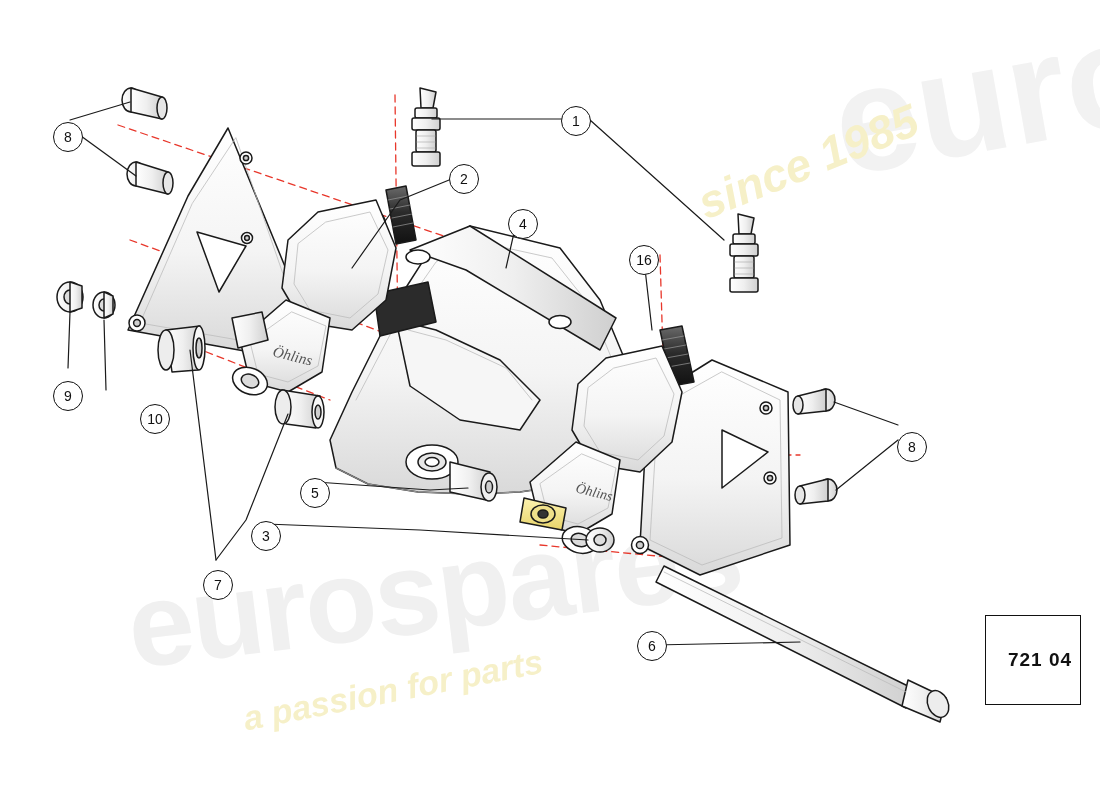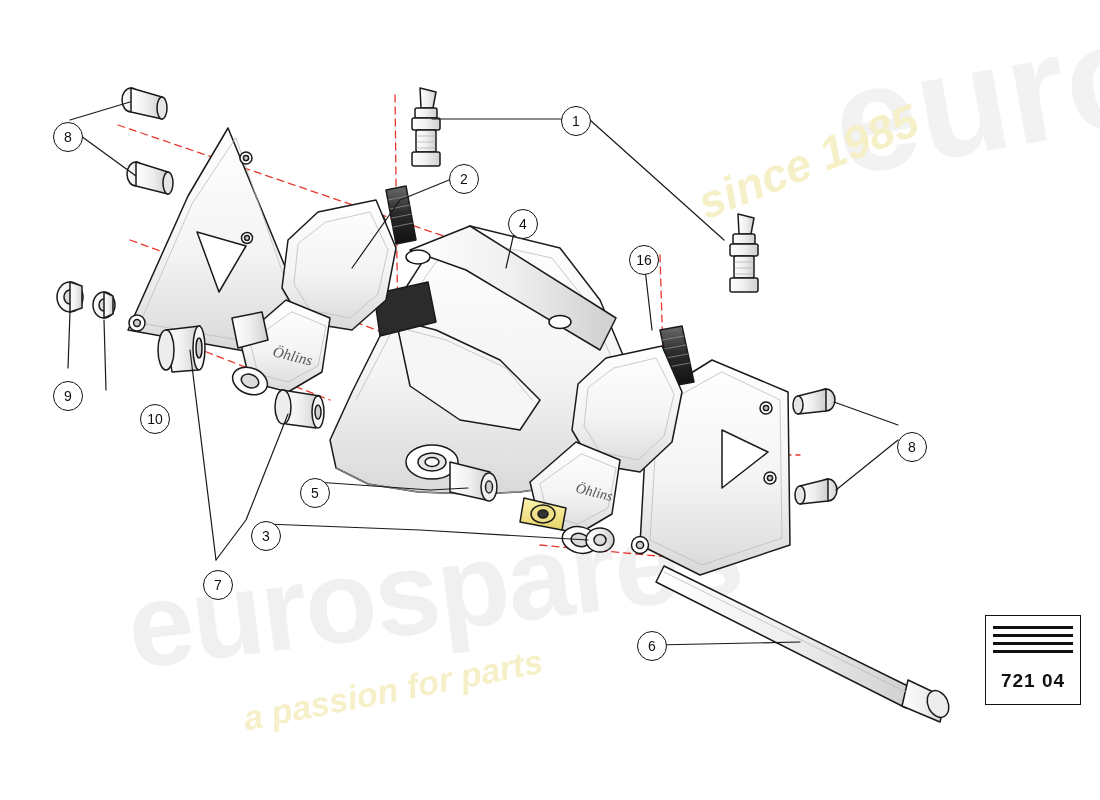--- a/index.html
+++ b/index.html
@@ -67,21 +67,21 @@
   }
   
   .partbox{
     position:absolute;
     left:985px;top:615px;
     width:96px;height:90px;
     background:#fff;
     border:1.5px solid #111;
     box-sizing:border-box;
     display:flex;
-    flex-direction:column;
+    flex-direction:row;
     z-index:6;
   }
   .partbox .stripes{
     height:42px;
     display:flex;flex-direction:column;
     justify-content:space-evenly;
     padding:5px 7px 0 7px;
     box-sizing:border-box;
   }
   .partbox .stripes i{display:block;height:3px;background:#111;}

